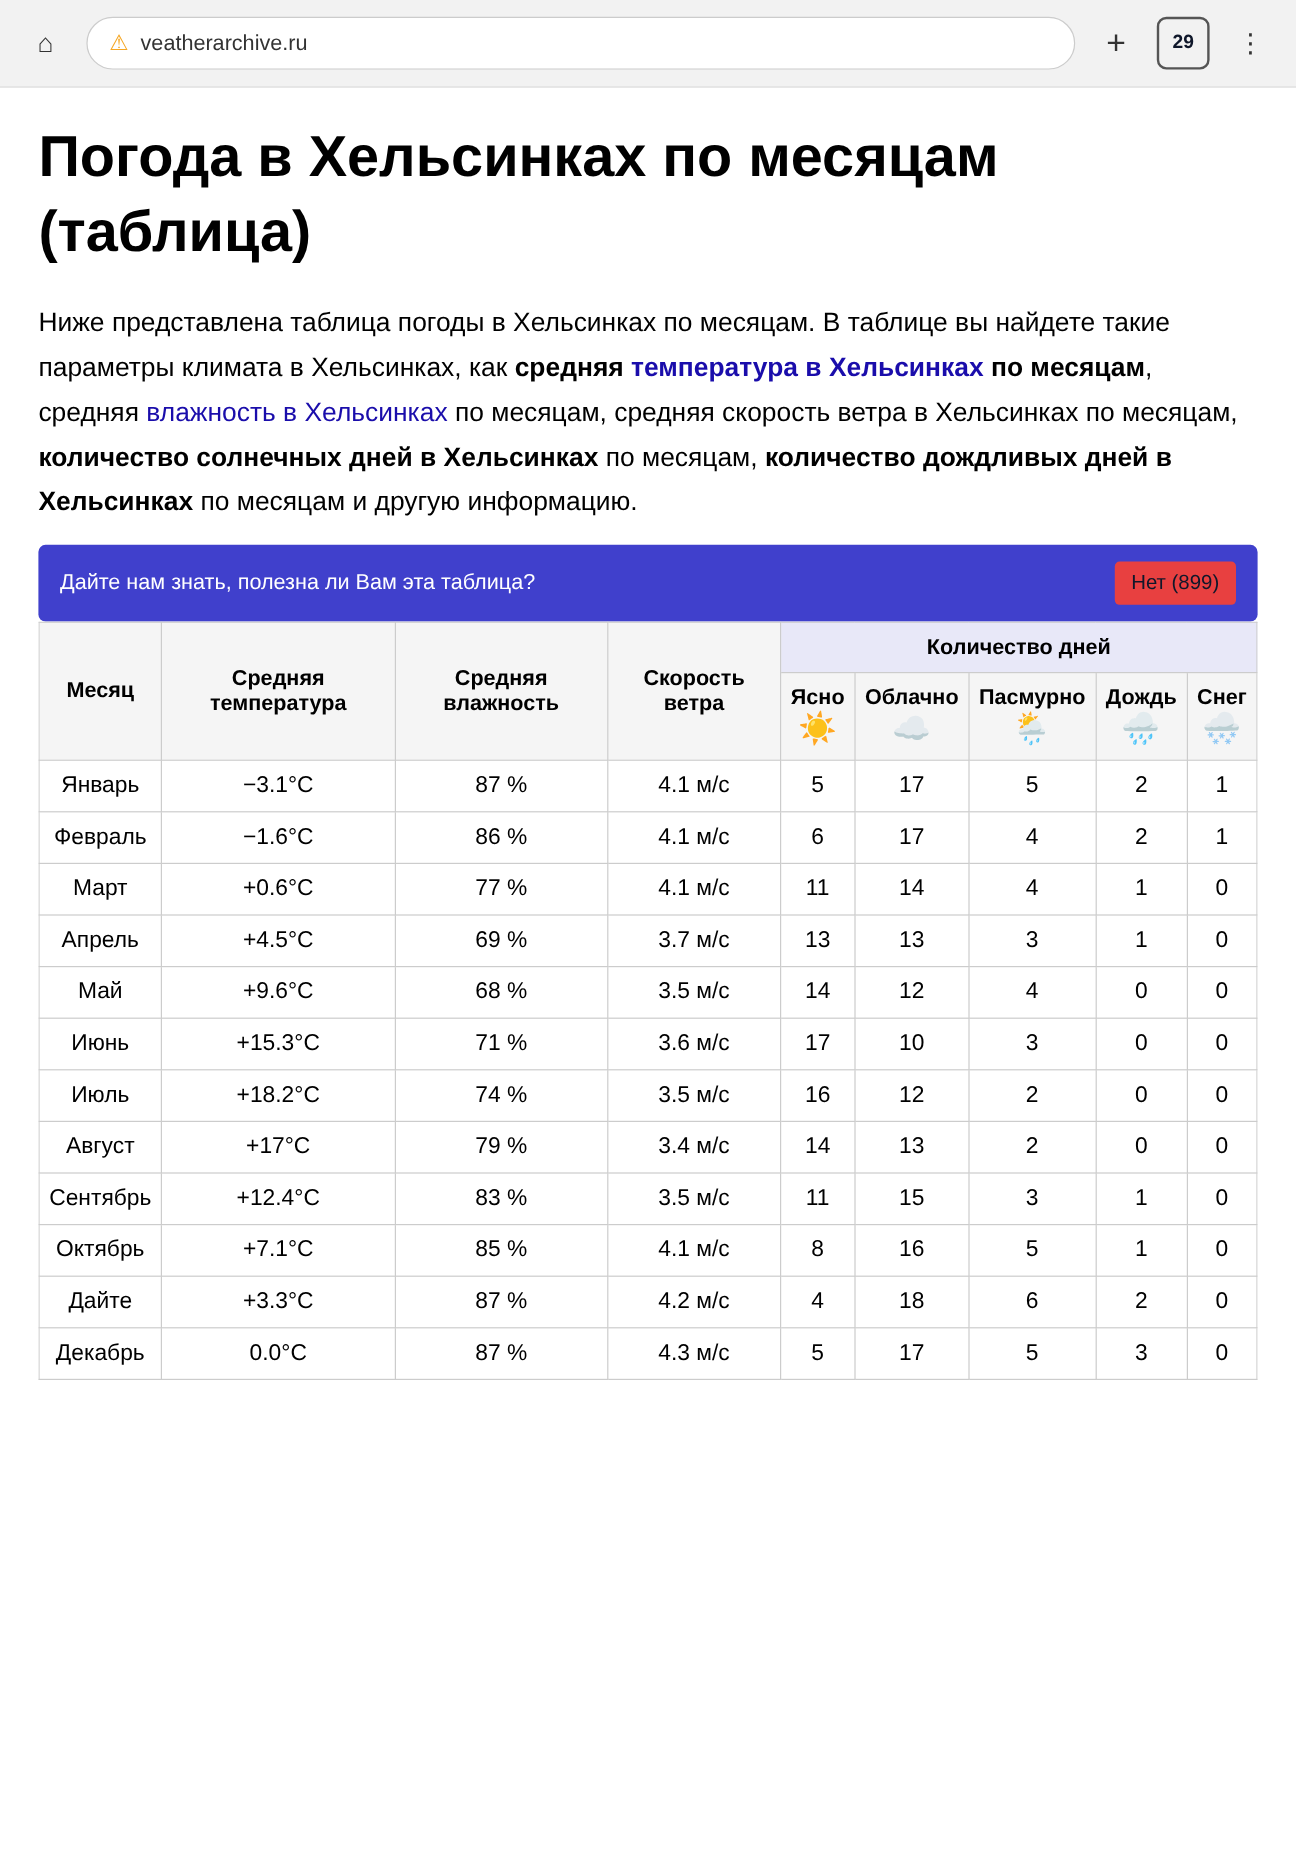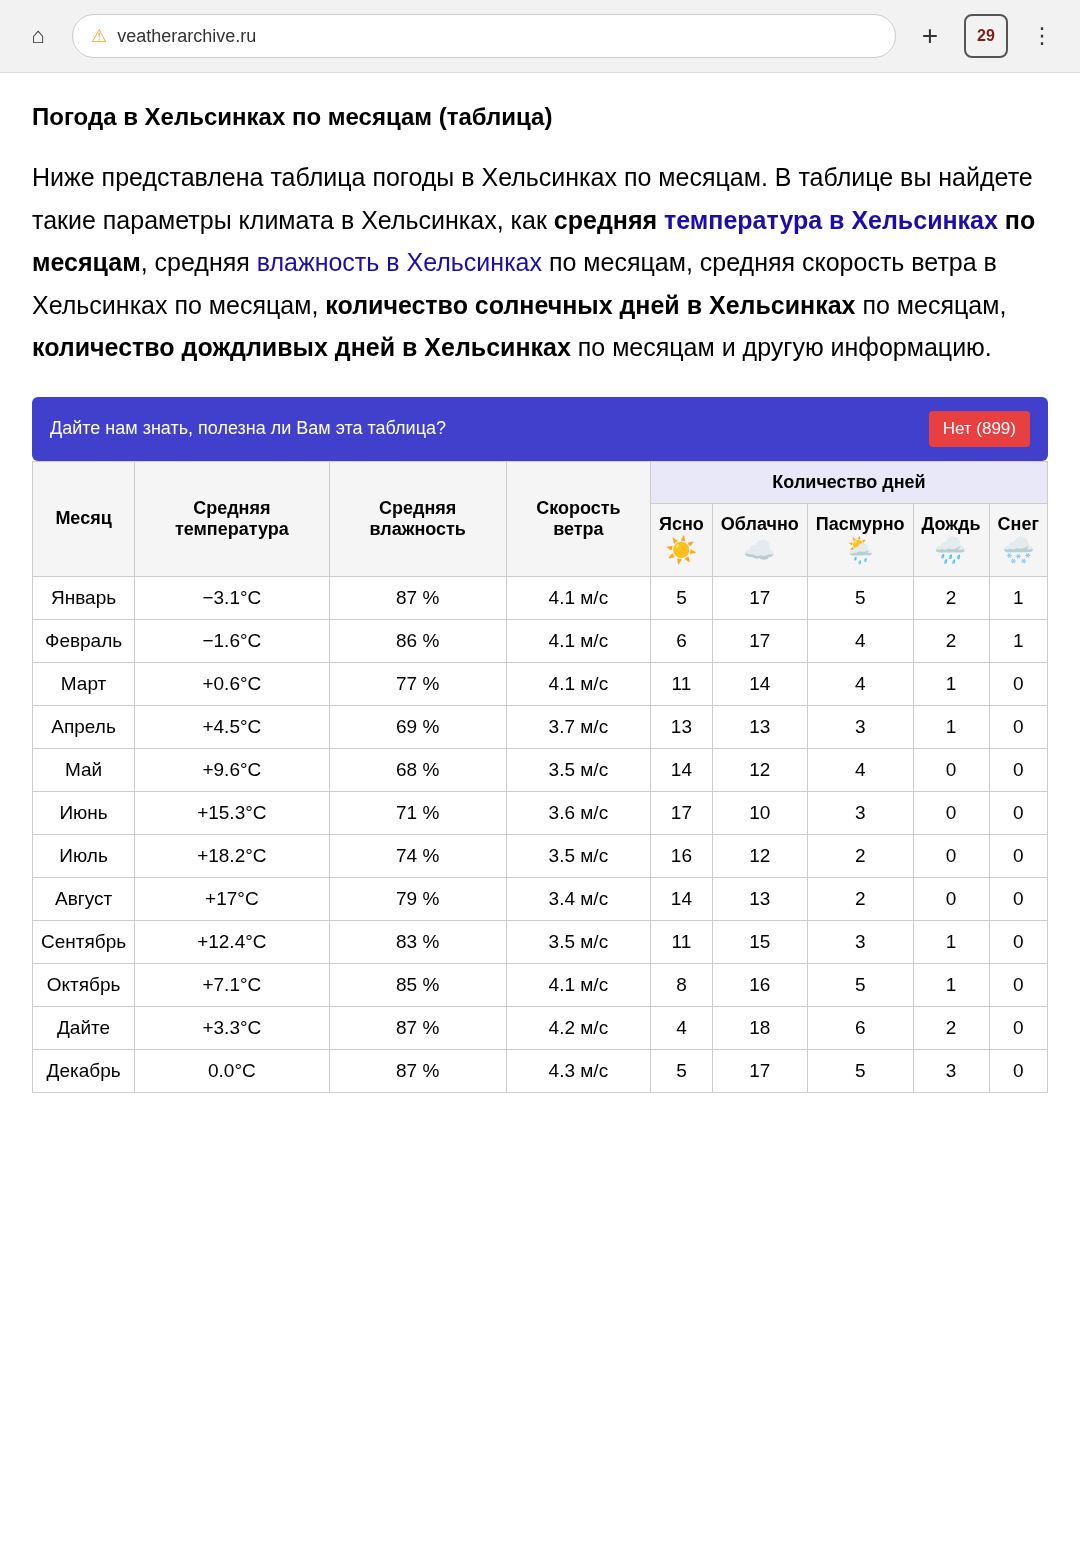--- a/index.html
+++ b/index.html
@@ -48,47 +48,47 @@
       display: flex; align-items: center; justify-content: center;
       font-size: 28px; color: #333;
       cursor: pointer;
     }
     .browser-tabs-btn {
       width: 44px; height: 44px;
       display: flex; align-items: center; justify-content: center;
       border: 2px solid #555;
       border-radius: 8px;
       font-size: 16px; font-weight: bold;
-      color: #7f1d1d;
+      color: #0f172a;
       cursor: pointer;
     }
     .browser-menu-btn {
       width: 44px; height: 44px;
       display: flex; align-items: center; justify-content: center;
       font-size: 22px; color: #333;
       cursor: pointer;
       letter-spacing: 0;
     }
 
     
     .page-content {
       padding: 28px 32px 40px 32px;
     }
 
     .page-title {
-      font-size: 24px;
+      font-size: 48px;
       font-weight: bold;
       line-height: 1.3;
       margin-bottom: 24px;
     }
 
     .page-description {
-      font-size: 25px;
+      font-size: 22px;
       line-height: 1.7;
-      margin-bottom: 28px;
+      margin-bottom: 17px;
       color: #000;
     }
     .page-description .bold-blue {
       font-weight: bold;
       color: #1a0dab;
     }
     .page-description .blue-link {
       color: #1a0dab;
     }
 
@@ -113,21 +113,21 @@
       color: #fff;
       border: none;
       border-radius: 4px;
       padding: 8px 16px;
       font-size: 17px;
       cursor: pointer;
       white-space: nowrap;
     }
     .feedback-bar .btn-no {
       background: #e84040;
-      color: #ffffff;
+      color: #0f172a;
       border: none;
       border-radius: 4px;
       padding: 8px 14px;
       font-size: 17px;
       cursor: pointer;
       white-space: nowrap;
     }
 
     
     .weather-table-wrapper {

